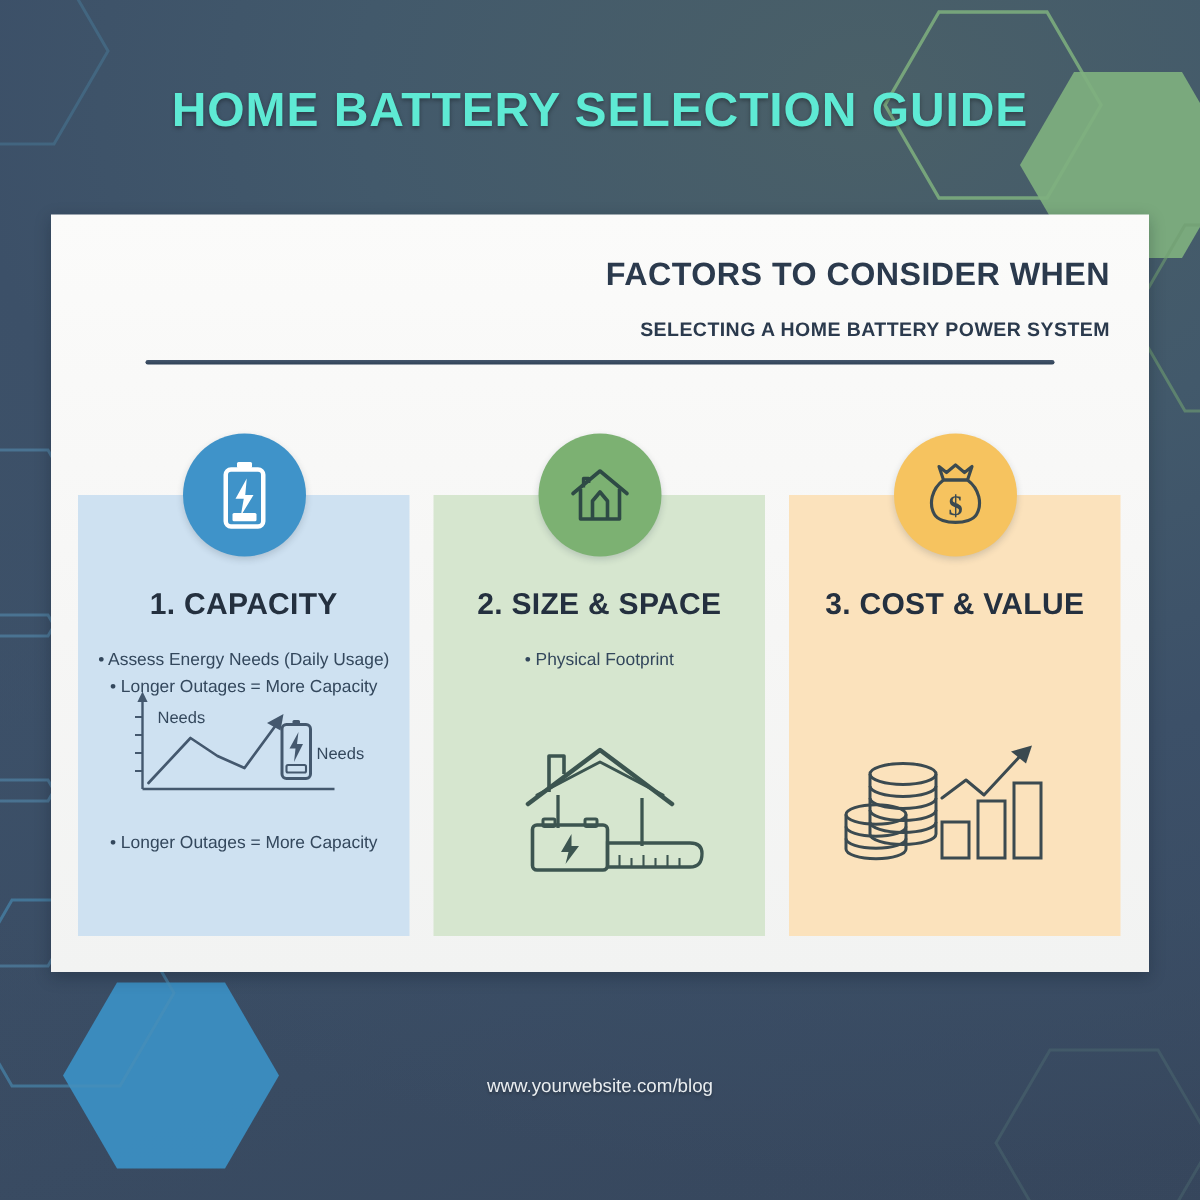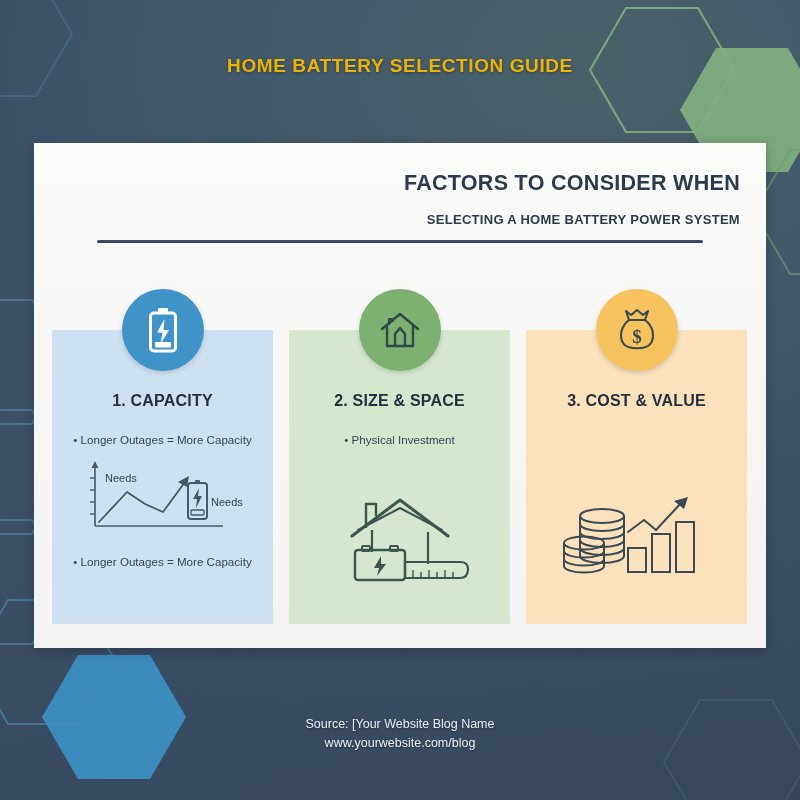--- a/index.html
+++ b/index.html
@@ -24,21 +24,21 @@
   
   .card{
     position:absolute;left:34px;top:143px;width:732px;height:505px;
     background:linear-gradient(180deg,#fbfbfa 0%,#f6f6f5 55%,#f2f3f2 100%);
     box-shadow:0 3px 10px rgba(12,20,32,.28);
   }
 
   
   .headline{
     position:absolute;left:0;top:55px;width:800px;text-align:center;
-    color:#eab308;font-size:19px;font-weight:bold;letter-spacing:.6px;
+    color:#5eead4;font-size:32px;font-weight:bold;letter-spacing:.6px;
     text-shadow:0 1px 3px rgba(0,0,0,.35);
   }
 
   
   .card-head{position:absolute;left:0;top:27px;width:676px;text-align:right;color:#2b3a4d;padding-left:30px;}
   .card-head .l1{font-size:21.5px;font-weight:bold;letter-spacing:.3px;line-height:1.25;}
   .card-head .l2{font-size:13px;font-weight:bold;letter-spacing:.3px;line-height:1.3;margin-top:15px;}
   .rule{
     position:absolute;left:63px;top:97px;width:606px;height:3px;
     background:linear-gradient(180deg,#44566c,#2f4156);border-radius:2px;
@@ -56,21 +56,21 @@
     width:82px;height:82px;border-radius:50%;
     display:flex;align-items:center;justify-content:center;
     box-shadow:0 2px 5px rgba(30,45,60,.18);
   }
   .badge.b1{background:#3f93c9;}
   .badge.b2{background:#7cb172;}
   .badge.b3{background:#f6c35f;}
 
   .col h3{
     position:absolute;top:62px;left:0;width:221px;margin:0;text-align:center;
-    font-size:16px;font-weight:bold;color:#24303f;letter-spacing:.2px;
+    font-size:20px;font-weight:bold;color:#24303f;letter-spacing:.2px;
   }
   .bullets{
     position:absolute;top:101px;left:0;width:221px;
     margin:0;padding:0;list-style:none;text-align:center;
   }
   .bullets li{
     font-size:11.6px;color:#33475c;line-height:1.52;white-space:nowrap;
   }
   .bullets li::before{content:"• ";}
 
@@ -139,20 +139,21 @@
         <div class="badge b1">
           <svg width="34" height="46" viewBox="0 0 34 46">
             <rect x="12" y="1" width="10" height="4" rx="1" fill="#ffffff"></rect>
             <rect x="4.5" y="6" width="25" height="38" rx="3.5" fill="none" stroke="#ffffff" stroke-width="3"></rect>
             <polygon points="18.5,12 11,25.5 16.5,25.5 14.5,37 23,23 17.5,23" fill="#ffffff"></polygon>
             <rect x="9" y="35" width="16" height="5.5" rx="1" fill="#ffffff"></rect>
           </svg>
         </div>
         <h3>1. CAPACITY</h3>
         <ul class="bullets">
+          <li>Assess Energy Needs (Daily Usage)</li>
           <li>Longer Outages = More Capacity</li>
         </ul>
 
         <div class="art a1">
           <svg width="180" height="78" viewBox="0 0 180 78">
 
             <line x1="22" y1="8" x2="22" y2="68" stroke="#44586e" stroke-width="1.6"></line>
             <line x1="22" y1="68" x2="150" y2="68" stroke="#44586e" stroke-width="1.6"></line>
             <polygon points="22,3 18.6,10 25.4,10" fill="#44586e"></polygon>
 
@@ -180,21 +181,21 @@
         <div class="badge b2">
           <svg width="42" height="40" viewBox="0 0 42 40">
             <polyline points="3,19 21,4 39,19" fill="none" stroke="#2e4a45" stroke-width="2.4" stroke-linejoin="round" stroke-linecap="round"></polyline>
             <polyline points="8,16 8,36 34,36 34,16" fill="none" stroke="#2e4a45" stroke-width="2.4" stroke-linejoin="round"></polyline>
             <polyline points="16,36 16,24 21,18 26,24 26,36" fill="none" stroke="#2e4a45" stroke-width="2.4" stroke-linejoin="round"></polyline>
             <polyline points="10,15 10,9 13.5,9 13.5,12" fill="none" stroke="#2e4a45" stroke-width="2.2" stroke-linejoin="round"></polyline>
           </svg>
         </div>
         <h3>2. SIZE &amp; SPACE</h3>
         <ul class="bullets">
-          <li>Physical Investment</li>
+          <li>Physical Footprint</li>
         </ul>
 
         <div class="art a2">
           <svg width="160" height="92" viewBox="0 0 160 92">
 
             <polyline points="32,46 80,10 128,46" fill="none" stroke="#3c5550" stroke-width="3" stroke-linejoin="round" stroke-linecap="round"></polyline>
             <polyline points="38,40 80,18 122,40" fill="none" stroke="#3c5550" stroke-width="2" stroke-linejoin="round" stroke-linecap="round"></polyline>
 
             <polyline points="46,38 46,14 56,14 56,26" fill="none" stroke="#3c5550" stroke-width="2.4" stroke-linejoin="round"></polyline>
 
@@ -255,17 +256,16 @@
             <polyline points="66,42 82,30 94,40 120,12" fill="none" stroke="#3b4a50" stroke-width="2" stroke-linejoin="round" stroke-linecap="round"></polyline>
             <polygon points="126,7 112,11 122,19" fill="#3b4a50"></polygon>
           </svg>
         </div>
       </div>
 
     </div>
   </div>
 
   <div class="footer">
-    <div>Source: [Your Website Blog Name</div>
     <div>www.yourwebsite.com/blog</div>
   </div>
 
 </div>
 
 </body></html>

